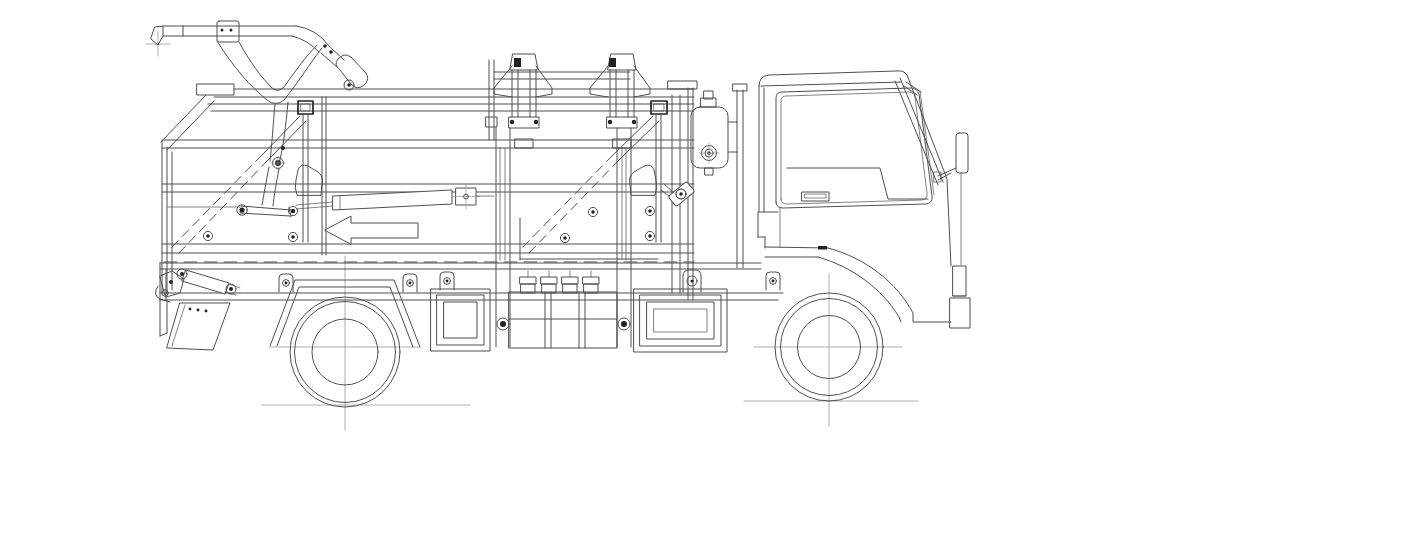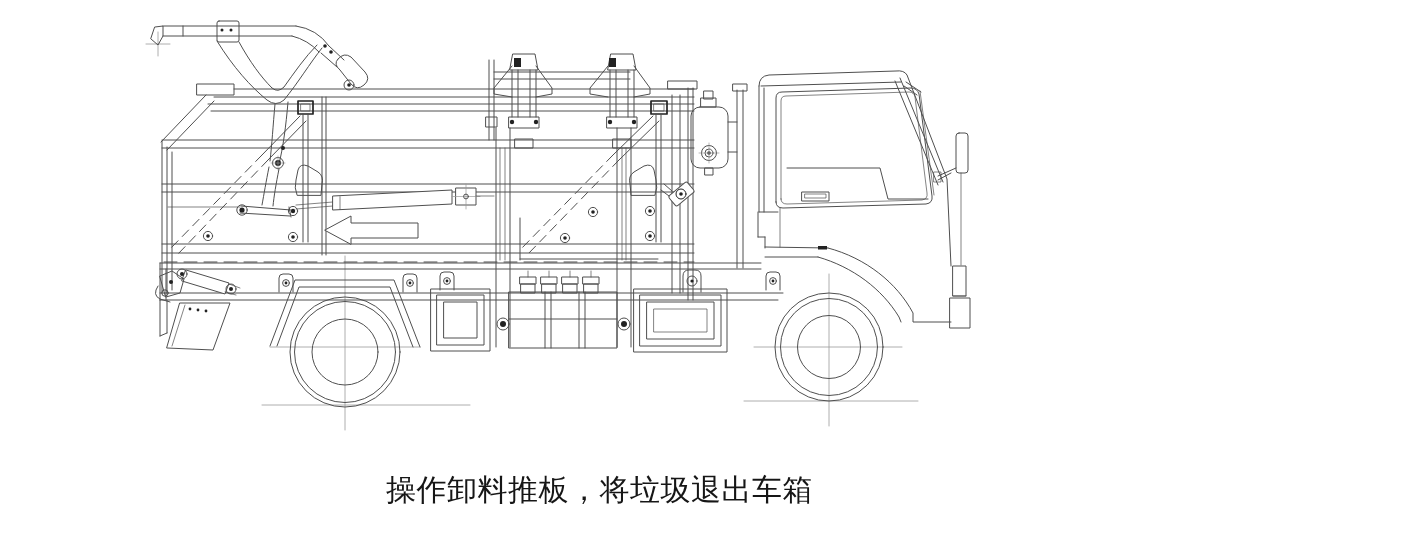--- a/index.html
+++ b/index.html
@@ -374,14 +374,13 @@
       <line class="thin" x1="961" y1="173" x2="961" y2="265"></line>
     </g>
     <g>
       <rect x="953" y="266" width="13" height="30"></rect>
       <rect x="950" y="298" width="20" height="30"></rect>
       <line class="thin" x1="953" y1="296" x2="966" y2="296"></line>
     </g>
   </g>
 </svg>
 
-<div class="caption">操作卸料推板，将垃圾退出车箱</div>
 </div>
 
 </body></html>

